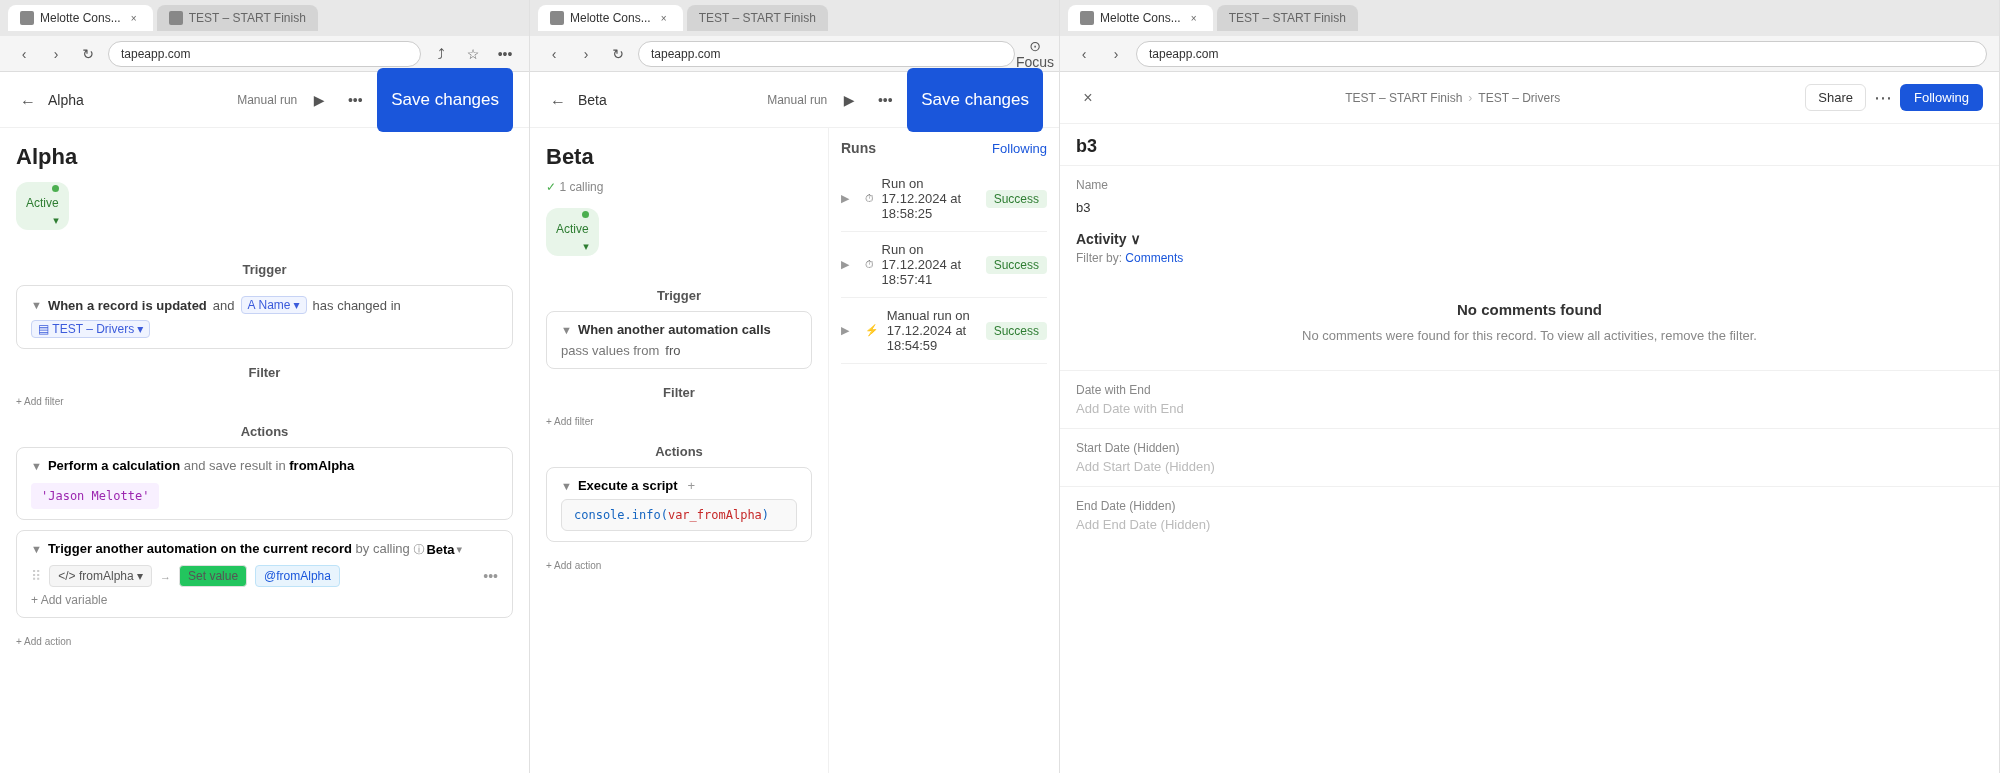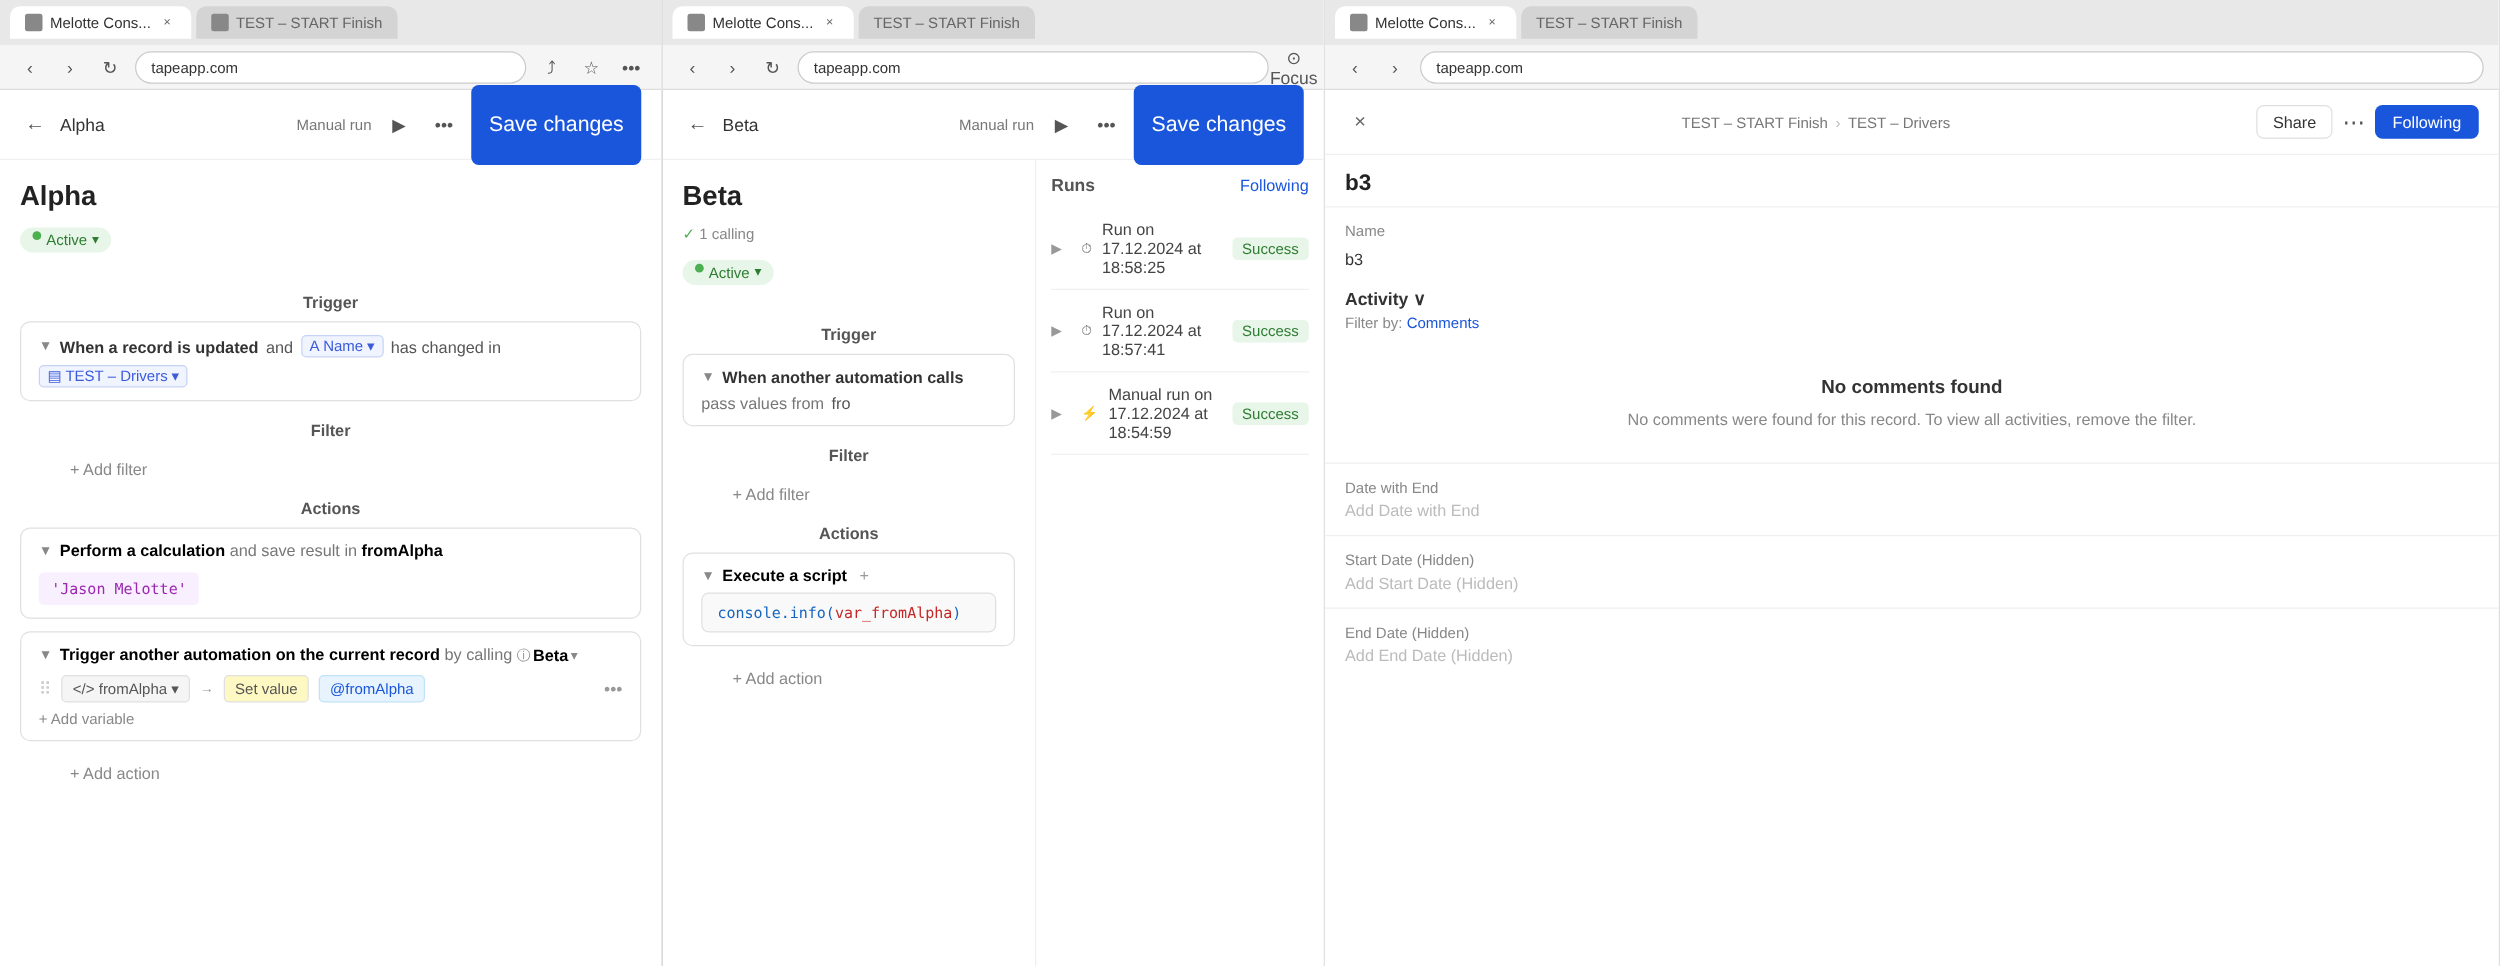--- a/index.html
+++ b/index.html
@@ -200,29 +200,30 @@
     
     .automation-name {
       font-size: 22px;
       font-weight: 600;
       color: #222;
       margin-bottom: 10px;
     }
 
     .status-badge {
       display: inline-flex;
-      align-items: flex-start;
+      align-items: flex-end;
       gap: 4px;
       background: #e8f5e9;
       color: #2e7d32;
       border-radius: 12px;
       padding: 3px 10px;
       font-size: 12px;
       font-weight: 500;
       margin-bottom: 16px;
+      flex-direction: column;
     }
 
     .status-dot {
       width: 7px;
       height: 7px;
       border-radius: 50%;
       background: #4caf50;
     }
 
     .section-label {
@@ -268,24 +269,23 @@
       display: inline-flex;
       align-items: center;
       gap: 3px;
     }
 
     .add-btn {
       display: inline-flex;
       align-items: center;
       gap: 4px;
       color: #888;
-      font-size: 13px;
+      font-size: 10px;
       cursor: pointer;
       margin-top: 8px;
-      margin-left: 40px;
     }
 
     .action-card {
       border: 1px solid #e0e0e0;
       border-radius: 8px;
       padding: 10px 14px;
       margin-bottom: 10px;
       font-size: 13px;
     }
 
@@ -662,21 +662,21 @@
           </span>
         </div>
         <div class="var-row">
           <span class="var-handle">⠿</span>
           <span class="var-name-tag">
             <span>&lt;/&gt;</span>
             <span>fromAlpha</span>
             <span> ▾</span>
           </span>
           <span class="var-arrow">→</span>
-          <span class="var-name-tag" style="background:#fef9c3;">Set value</span>
+          <span class="var-name-tag" style="background:#22c55e;">Set value</span>
           <span class="var-value-tag">@fromAlpha</span>
           <span class="var-more">•••</span>
         </div>
         <div class="add-variable-btn">+ Add variable</div>
       </div>
 
       <div class="add-btn">+ Add action</div>
     </div>
   </div>
 

